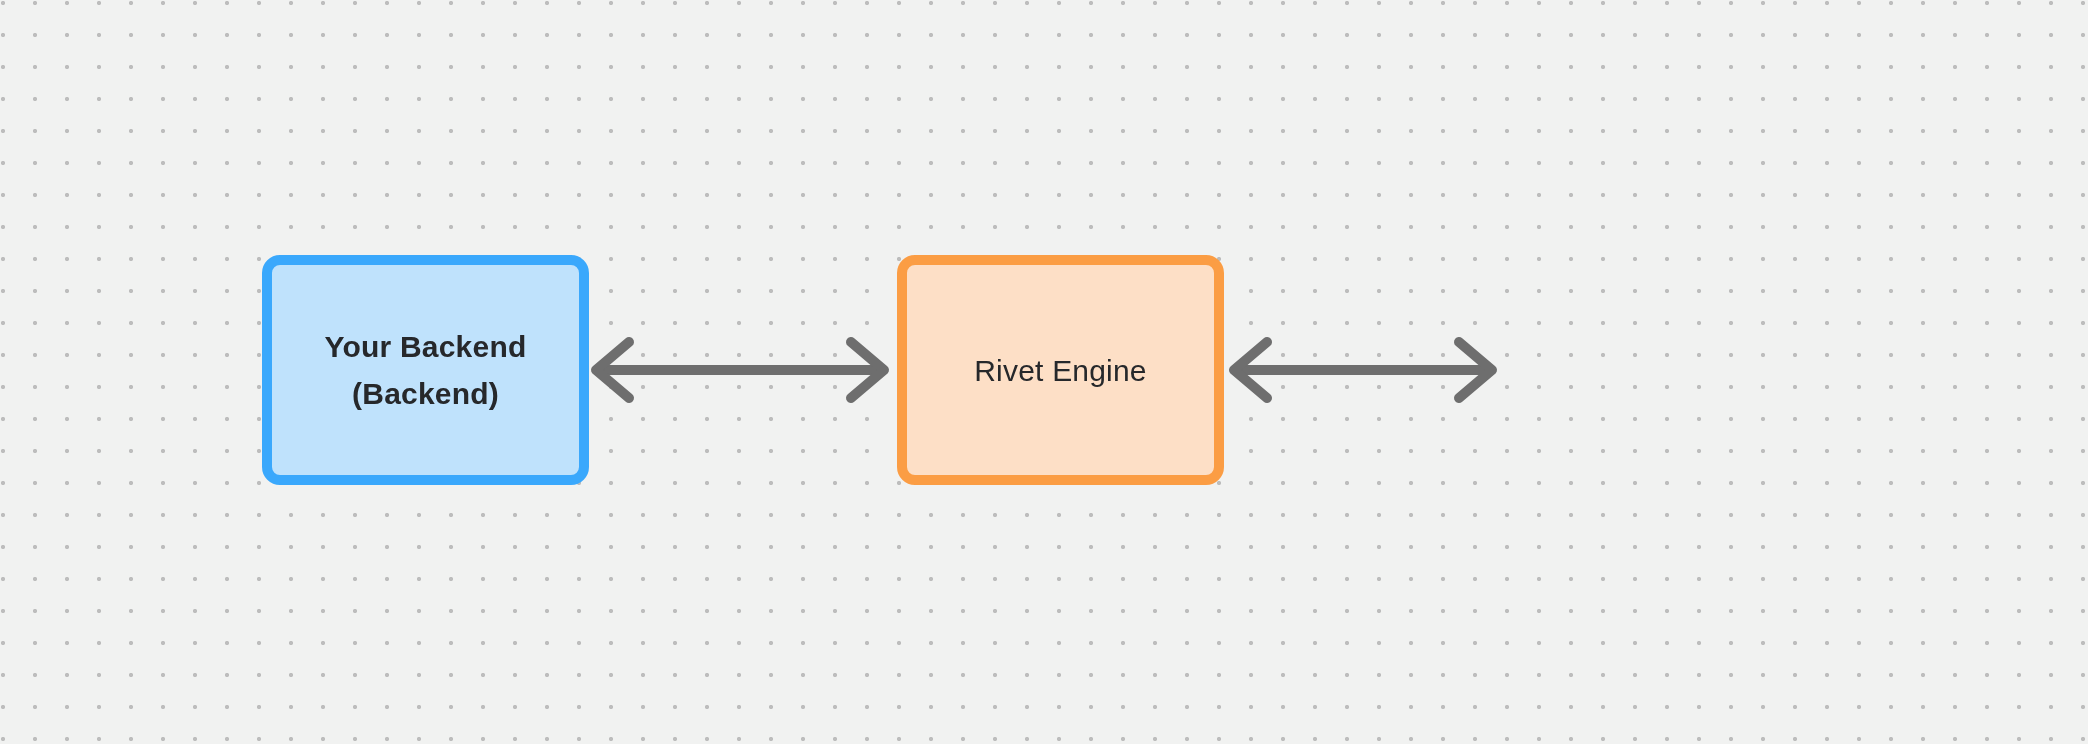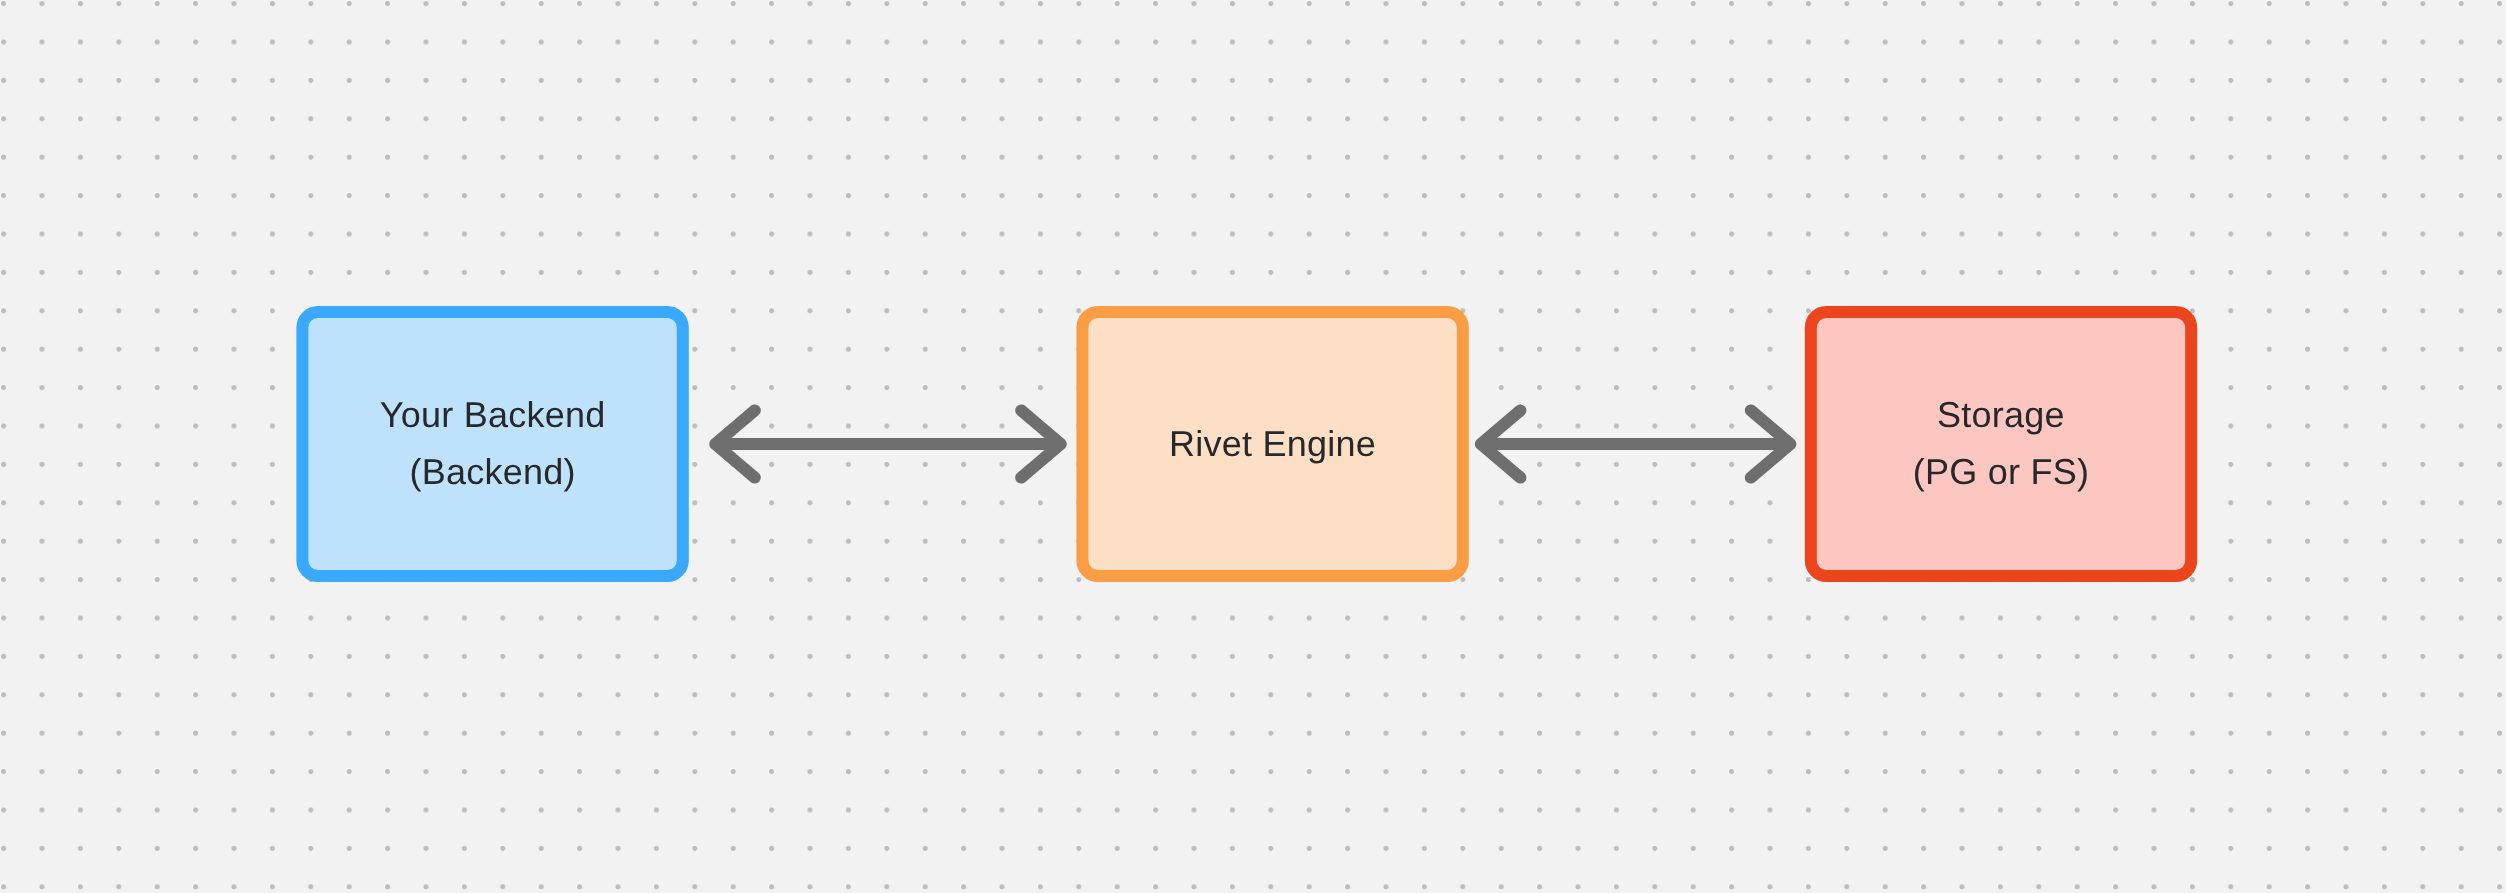--- a/index.html
+++ b/index.html
@@ -46,23 +46,24 @@
     flex-direction: column;
     align-items: center;
     justify-content: center;
     text-align: center;
     font-size: 30px;
     line-height: 47px;
     color: #26282B;
     letter-spacing: 0.2px;
   }
   .node-backend {
-    left: 247px;
+    left: 262px;
     border-color: #3AA8FC;
     background-color: #BFE2FC;
+    font-weight: bold;
   }
   .node-engine {
     left: 897px;
     border-color: #FB9D44;
     background-color: #FDDFC6;
   }
   .node-storage {
     left: 1504px;
     border-color: #EC451E;
     background-color: #FDC7C1;
@@ -88,18 +89,14 @@
 
   <div class="node node-backend">
     <span>Your Backend</span>
     <span>(Backend)</span>
   </div>
 
   <div class="node node-engine">
     <span>Rivet Engine</span>
   </div>
 
-  <div class="node node-storage">
-    <span>Storage</span>
-    <span>(PG or FS)</span>
-  </div>
 
 </div>
 
 </body></html>

